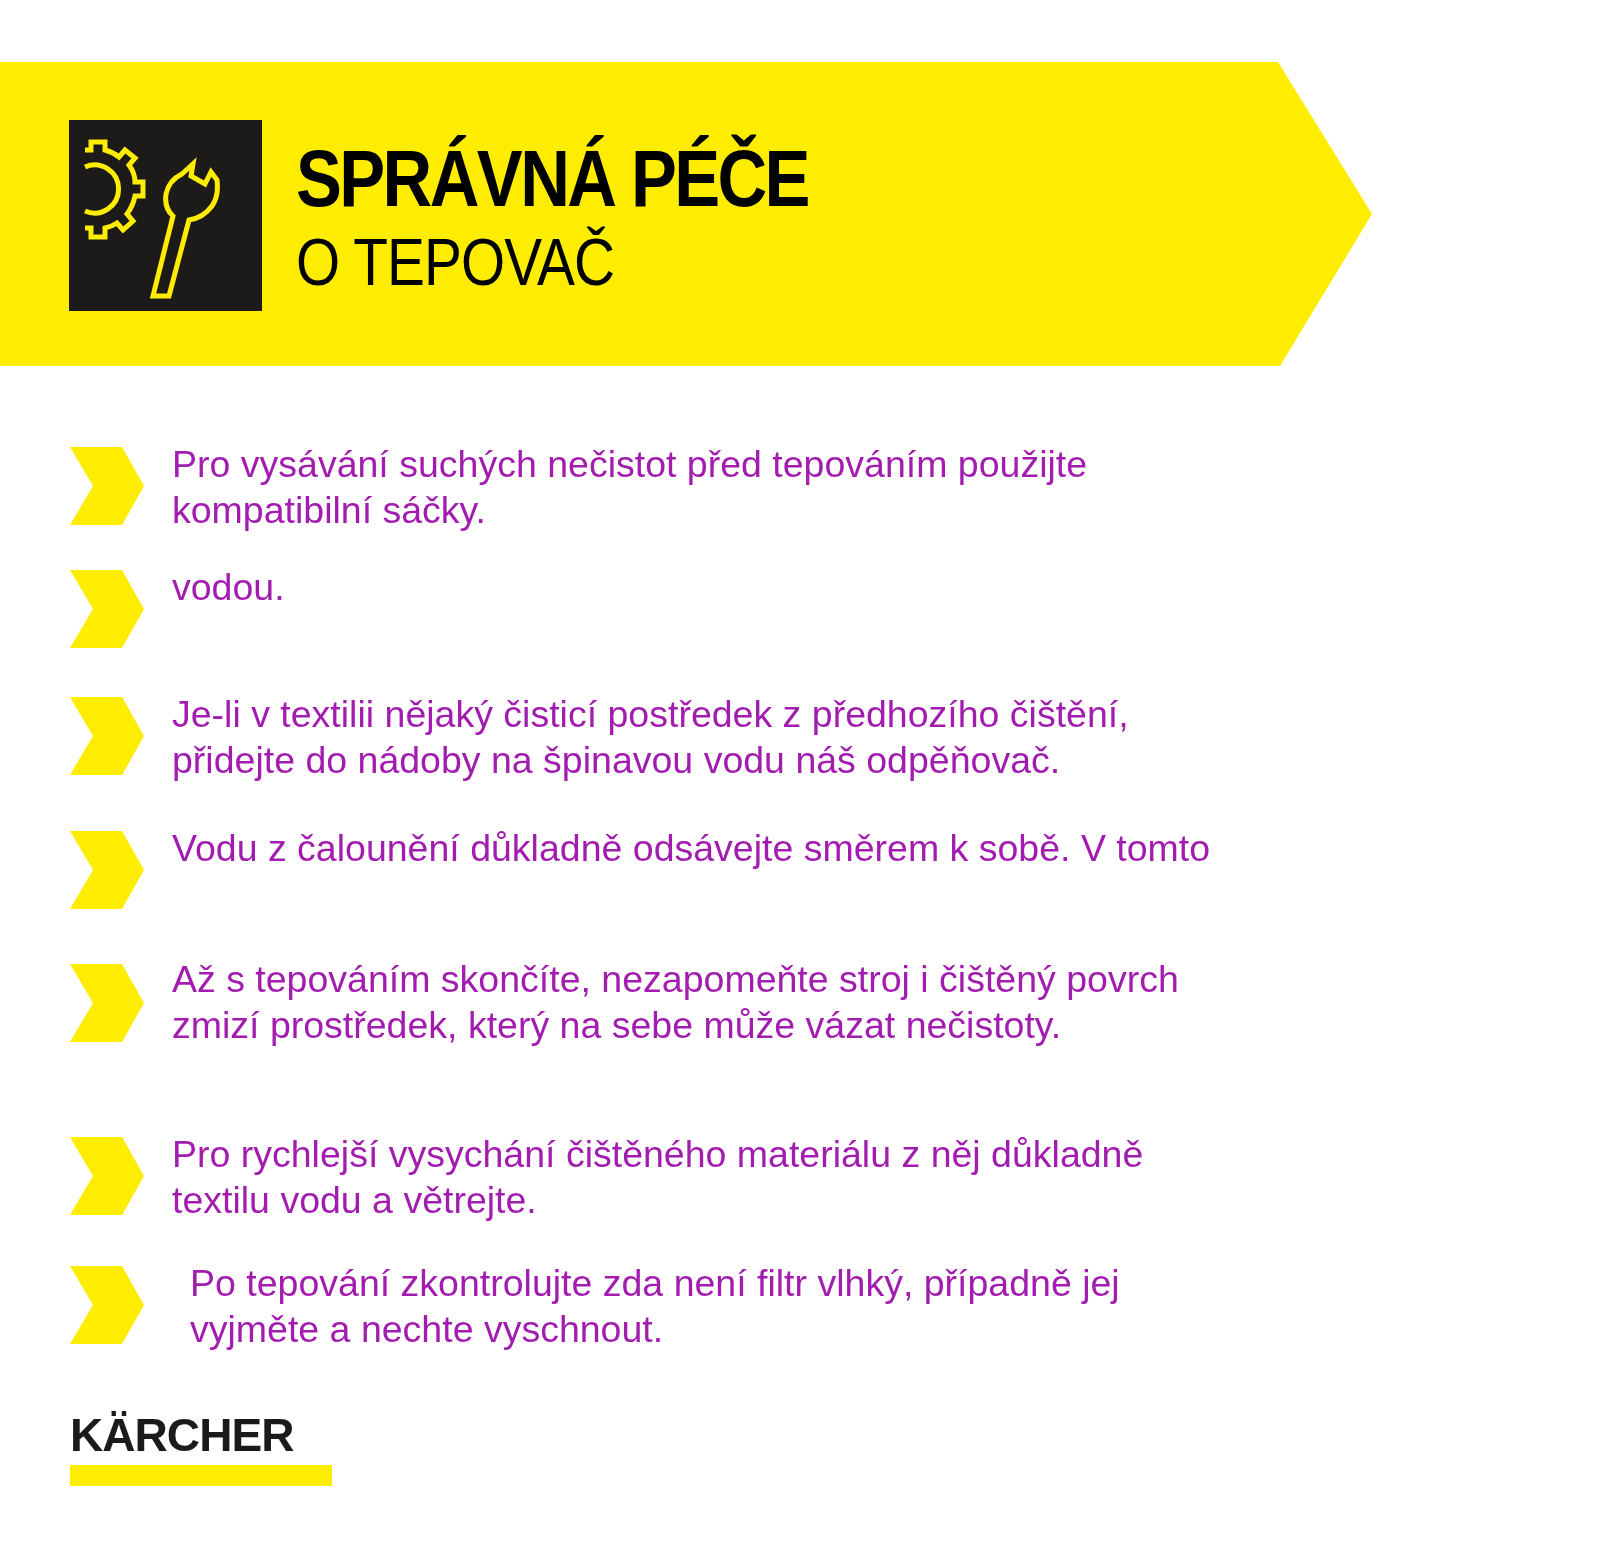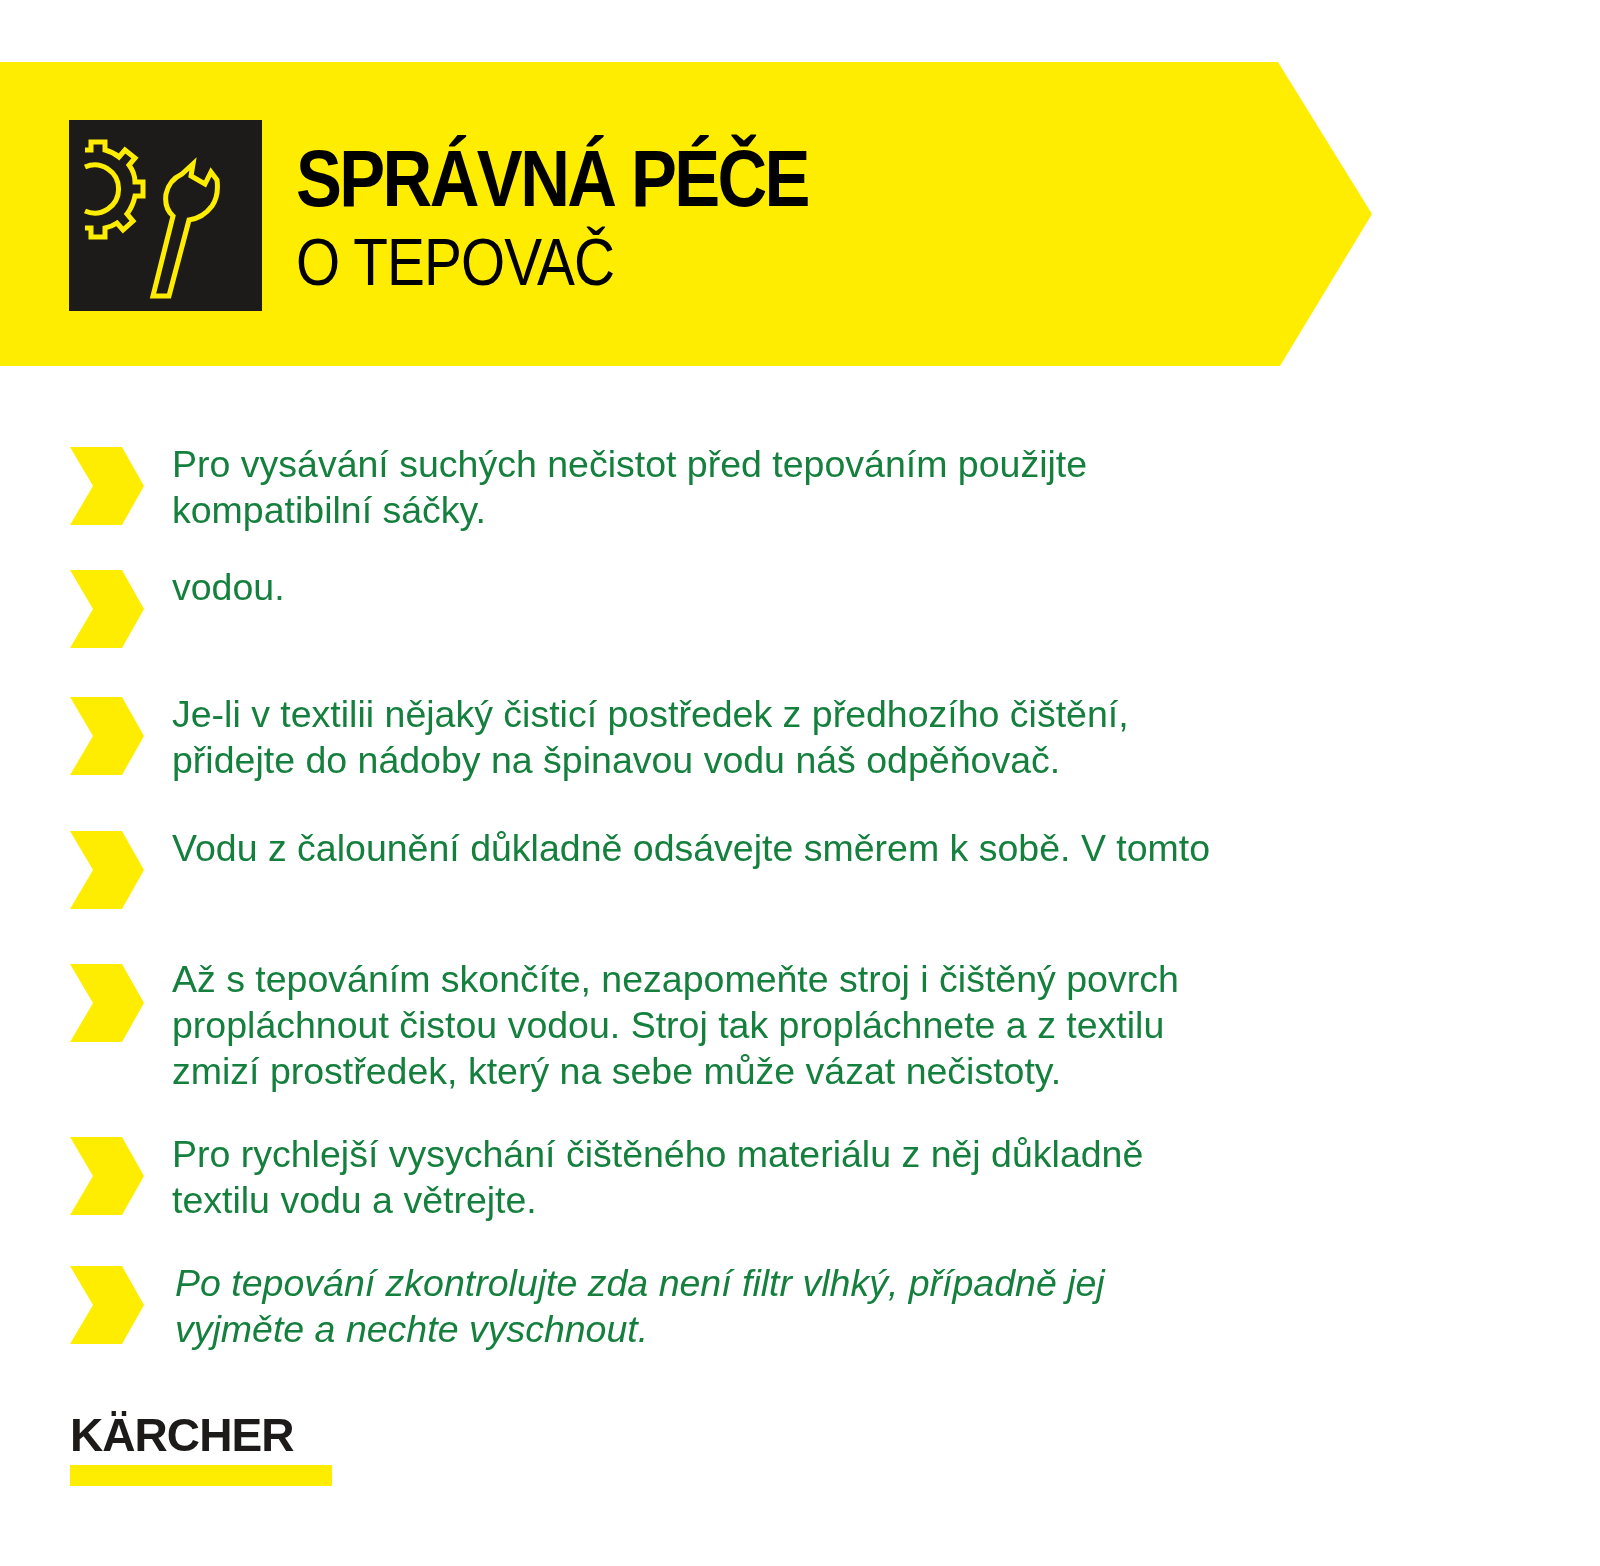--- a/index.html
+++ b/index.html
@@ -78,21 +78,21 @@
     width: 74px;
     height: 78px;
   }
   .chevron svg { display: block; }
   .tip-text {
     position: absolute;
     left: 172px;
     top: -6px;
     font-size: 37.5px;
     line-height: 46px;
-    color: #15803d;
+    color: #a21caf;
     white-space: nowrap;
   }
   .tip-line { display: block; }
   .logo {
     position: absolute;
     left: 70px;
     top: 1412px;
     width: 264px;
   }
   .logo-text {
@@ -194,21 +194,20 @@
   </div>
 
   <div class="tip" style="top:964px;">
     <div class="chevron">
       <svg width="74" height="78" viewBox="0 0 74 78">
           <polygon points="0,0 52,0 74,39 52,78 0,78 23,39" fill="#FFED00"></polygon>
         </svg>
     </div>
     <div class="tip-text" style="top:-8px;">
       <span class="tip-line">Až s tepováním skončíte, nezapomeňte stroj i čištěný povrch</span>
-      <span class="tip-line">propláchnout čistou vodou. Stroj tak propláchnete a z textilu</span>
       <span class="tip-line">zmizí prostředek, který na sebe může vázat nečistoty.</span>
     </div>
   </div>
 
   <div class="tip" style="top:1137px;">
     <div class="chevron">
       <svg width="74" height="78" viewBox="0 0 74 78">
           <polygon points="0,0 52,0 74,39 52,78 0,78 23,39" fill="#FFED00"></polygon>
         </svg>
     </div>
@@ -217,21 +216,21 @@
       <span class="tip-line">textilu vodu a větrejte.</span>
     </div>
   </div>
 
   <div class="tip" style="top:1266px;">
     <div class="chevron">
       <svg width="74" height="78" viewBox="0 0 74 78">
           <polygon points="0,0 52,0 74,39 52,78 0,78 23,39" fill="#FFED00"></polygon>
         </svg>
     </div>
-    <div class="tip-text" style="left:175px;font-style:italic;">
+    <div class="tip-text" style="left:190px;">
       <span class="tip-line">Po tepování zkontrolujte zda není filtr vlhký, případně jej</span>
       <span class="tip-line">vyjměte a nechte vyschnout.</span>
     </div>
   </div>
 
 </div>
 
 <div class="logo">
   <span class="logo-text">KÄRCHER</span>
   <svg class="logo-bar" width="262" height="21" viewBox="0 0 262 21">

